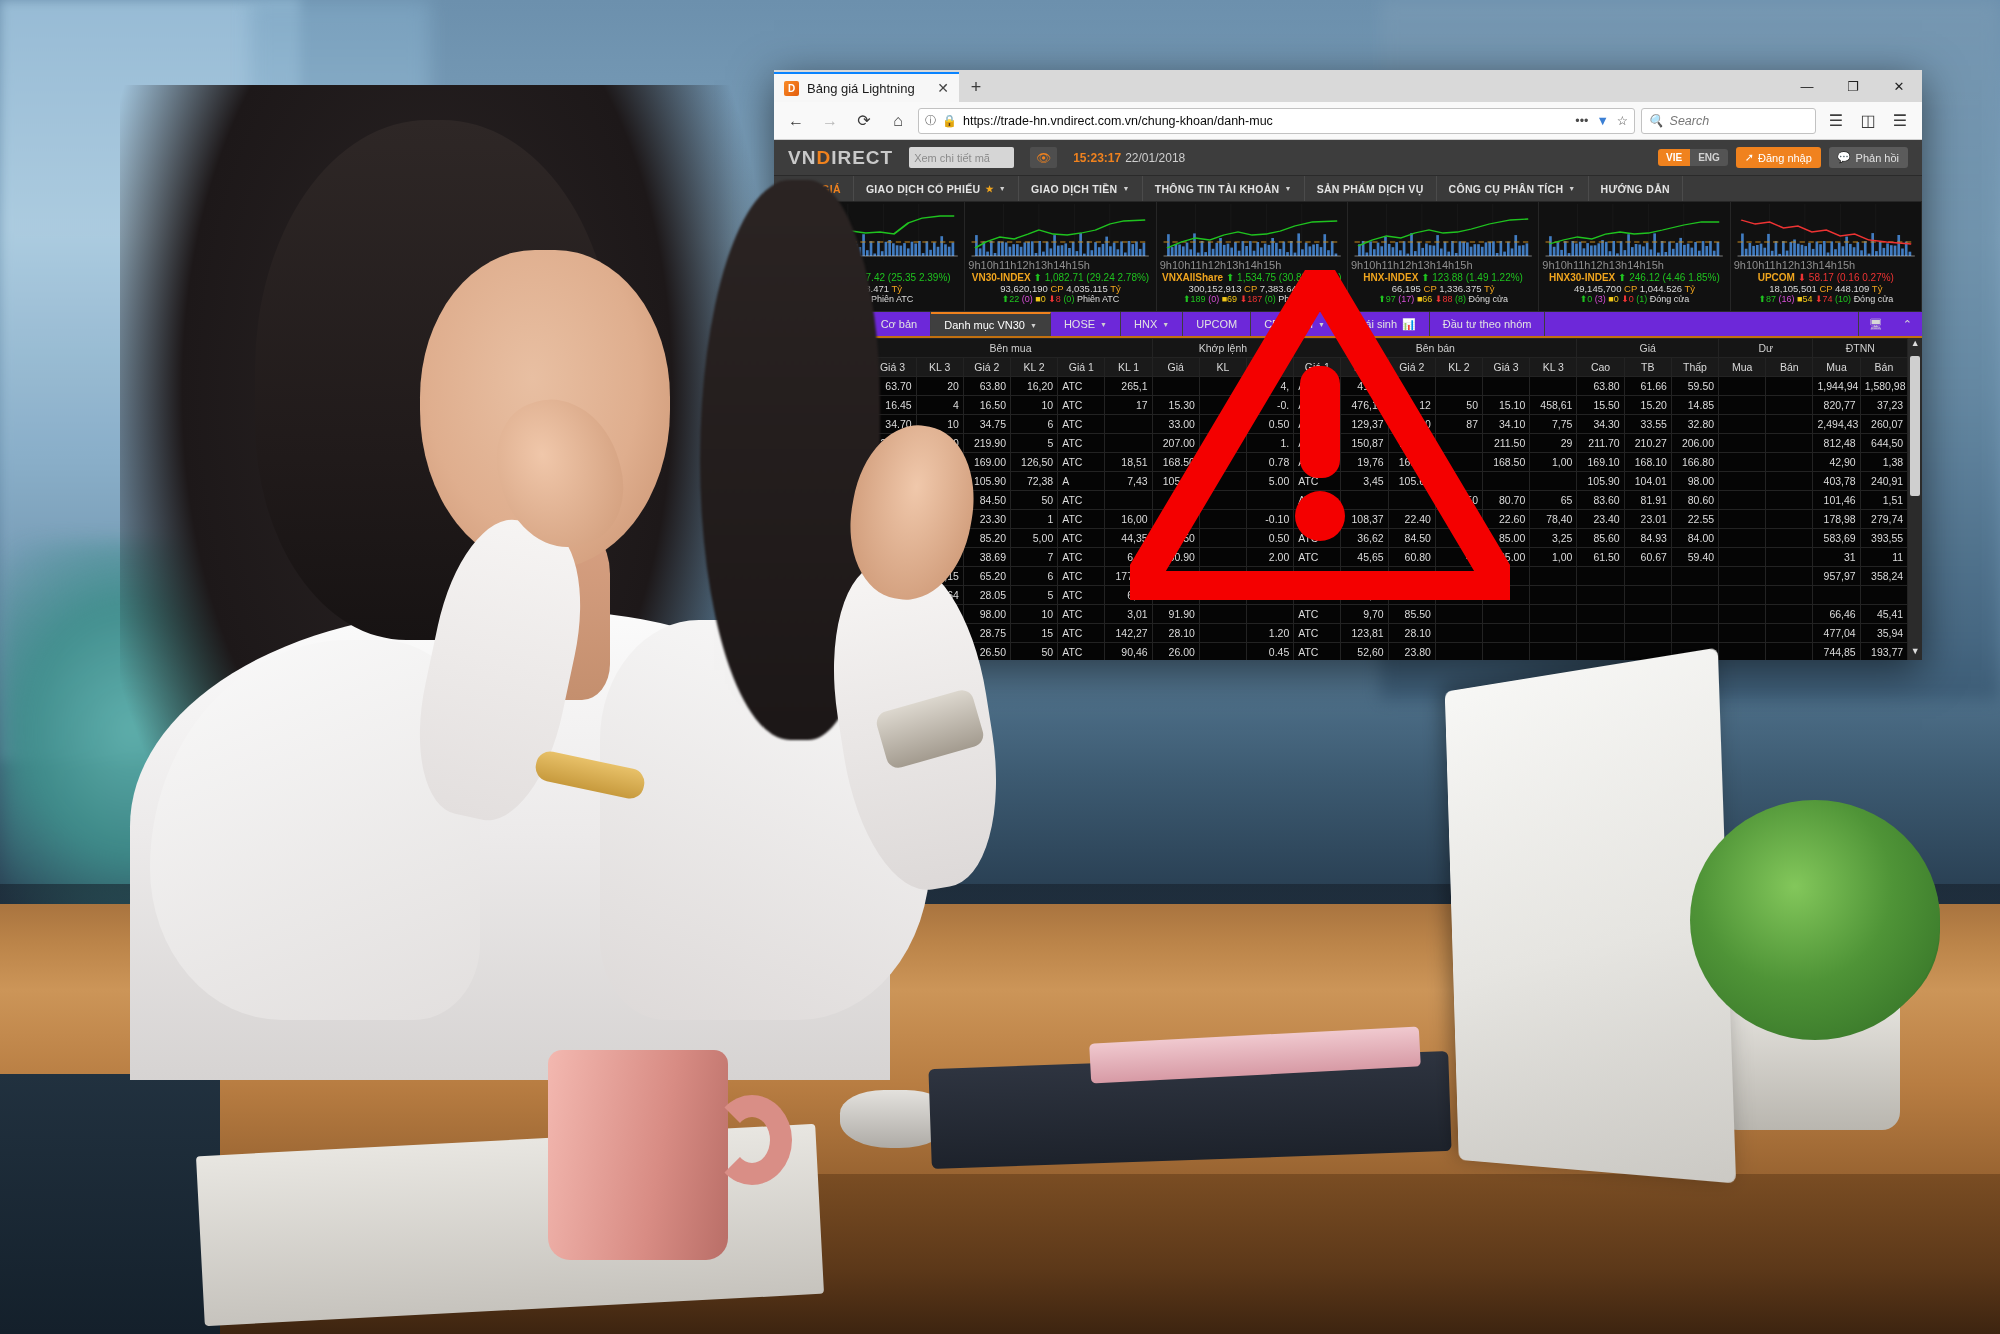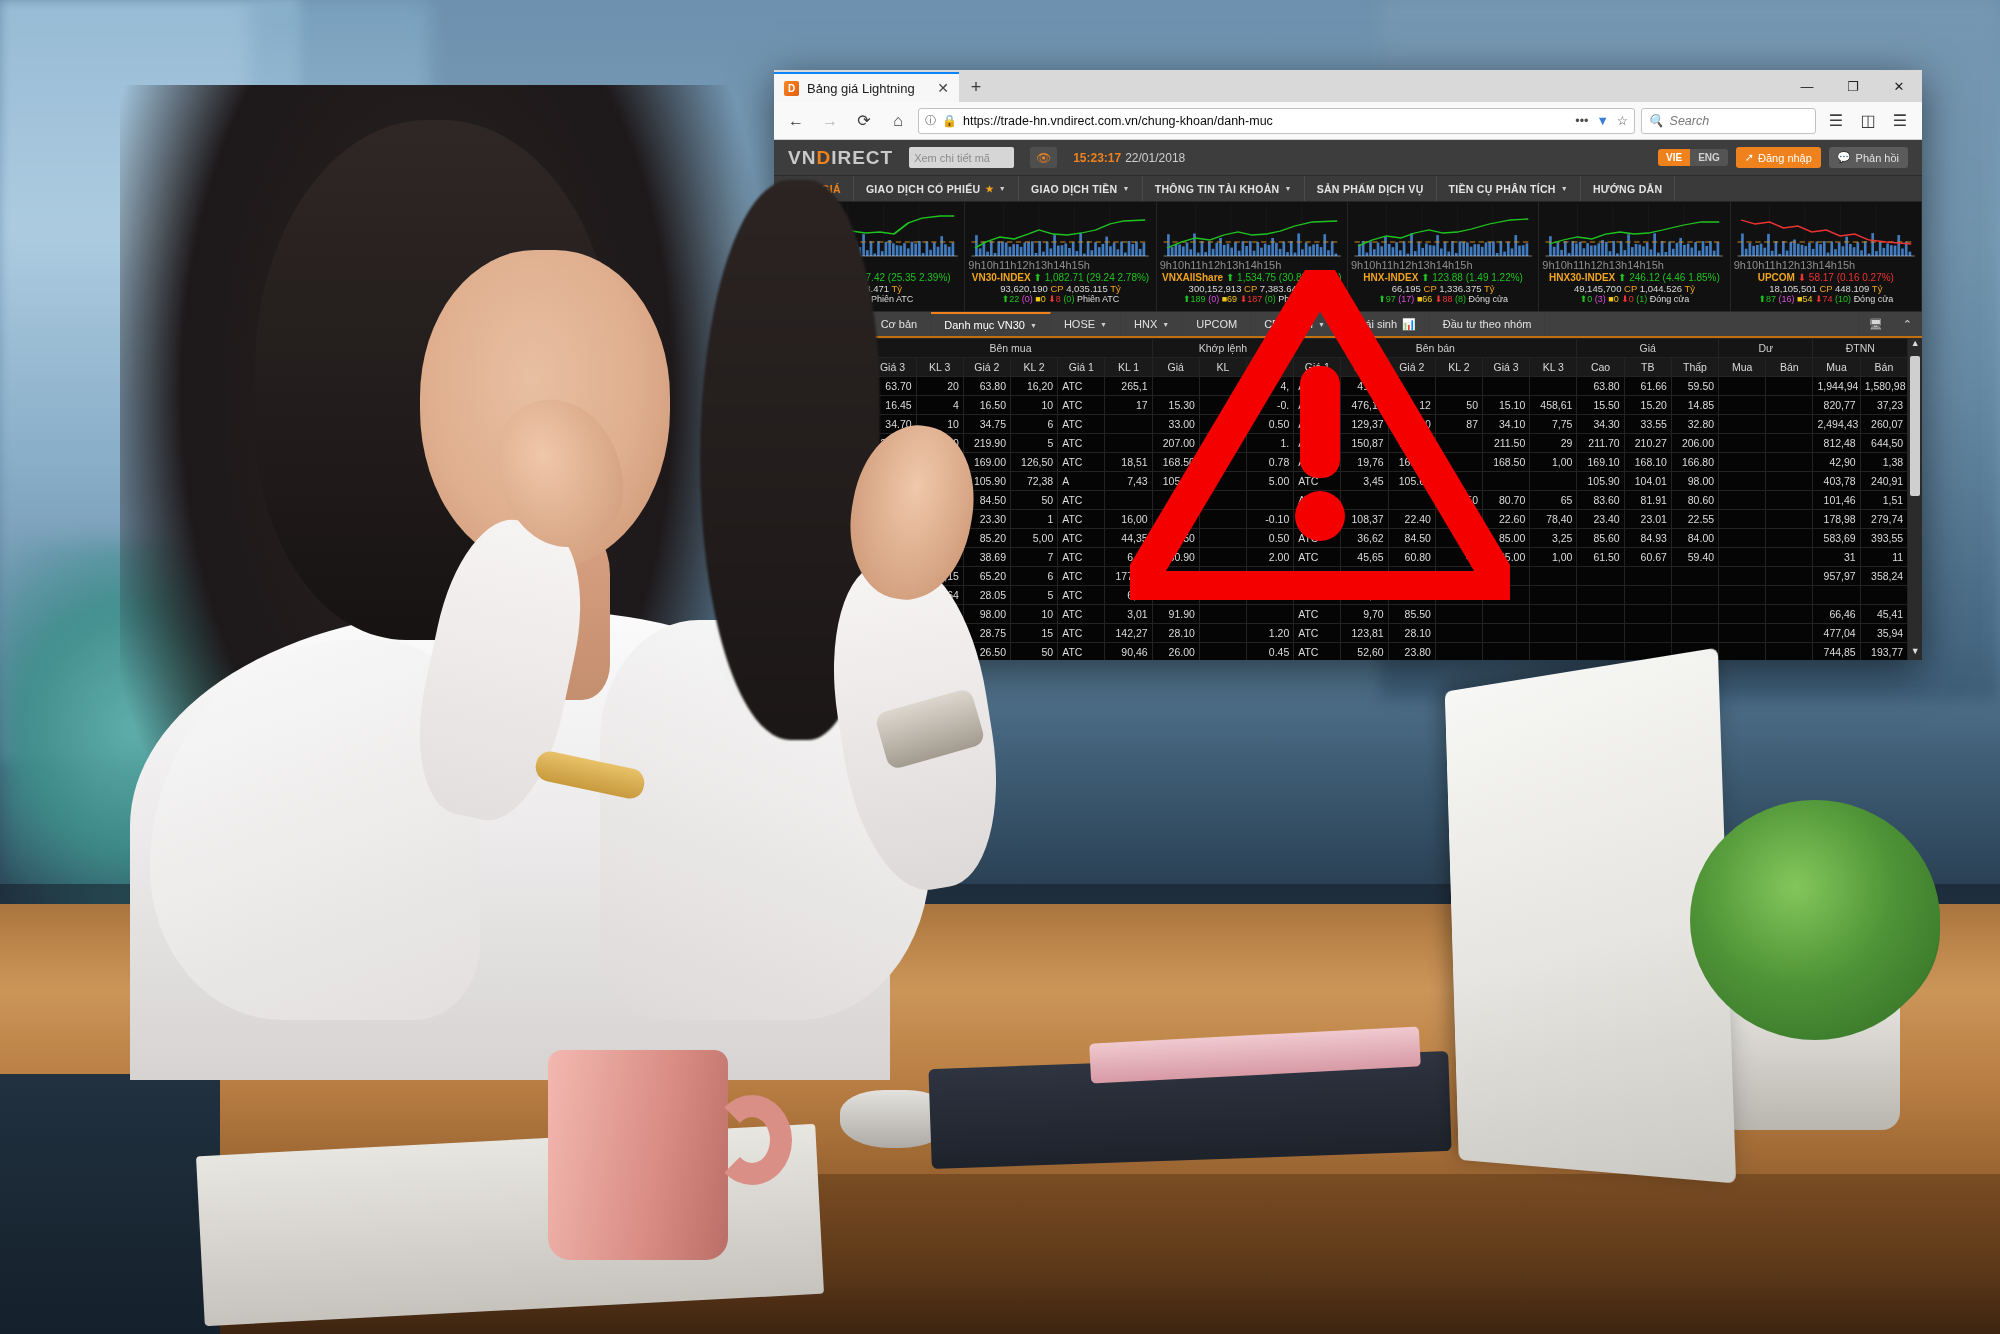--- a/index.html
+++ b/index.html
@@ -279,21 +279,21 @@
   }
   .idx-line1 { text-align: center; font-size: 10px; margin-top: 1px; white-space: nowrap; }
   .idx-name { color: #f0a51e; font-weight: bold; margin-top: 20px; }
   .idx-line2 { text-align: center; font-size: 9.5px; color: #d8d8d8; white-space: nowrap; }
   .idx-line3 { text-align: center; font-size: 9px; white-space: nowrap; }
   .up { color: #1fc31f; } .down { color: #e33; } .ref { color: #f0c518; } .ceil { color: #d64fd6; }
   .cp { color: #f0a51e; }
 
   
   .tabrow {
-    height: 26px; background: #404040; display: flex; align-items: stretch;
+    height: 26px; background: #6d28d9; display: flex; align-items: stretch;
     font-size: 11px; border-bottom: 2px solid #c2700f;
   }
   .ttab {
     display: flex; align-items: center; gap: 5px; padding: 0 13px; color: #e2e2e2;
     border-right: 1px solid #3d3d3d;
   }
   .ttab.pill {
     background: #e8e8e8; color: #222; border-radius: 12px; margin: 3px 6px; padding: 0 12px;
     border-right: none;
   }
@@ -479,21 +479,21 @@
           <span class="caret">▼</span>
         </div>
         <div class="mi">
           <span>THÔNG TIN TÀI KHOẢN</span>
           <span class="caret">▼</span>
         </div>
         <div class="mi">
           <span>SẢN PHẨM DỊCH VỤ</span>
         </div>
         <div class="mi">
-          <span>TIỀN CỤ PHÂN TÍCH</span>
+          <span>CÔNG CỤ PHÂN TÍCH</span>
           <span class="caret">▼</span>
         </div>
         <div class="mi">
           <span>HƯỚNG DẪN</span>
         </div>
       </div>
 
     <div class="index-strip" id="index-strip">
         <div class="idx">
           <div class="mini">

